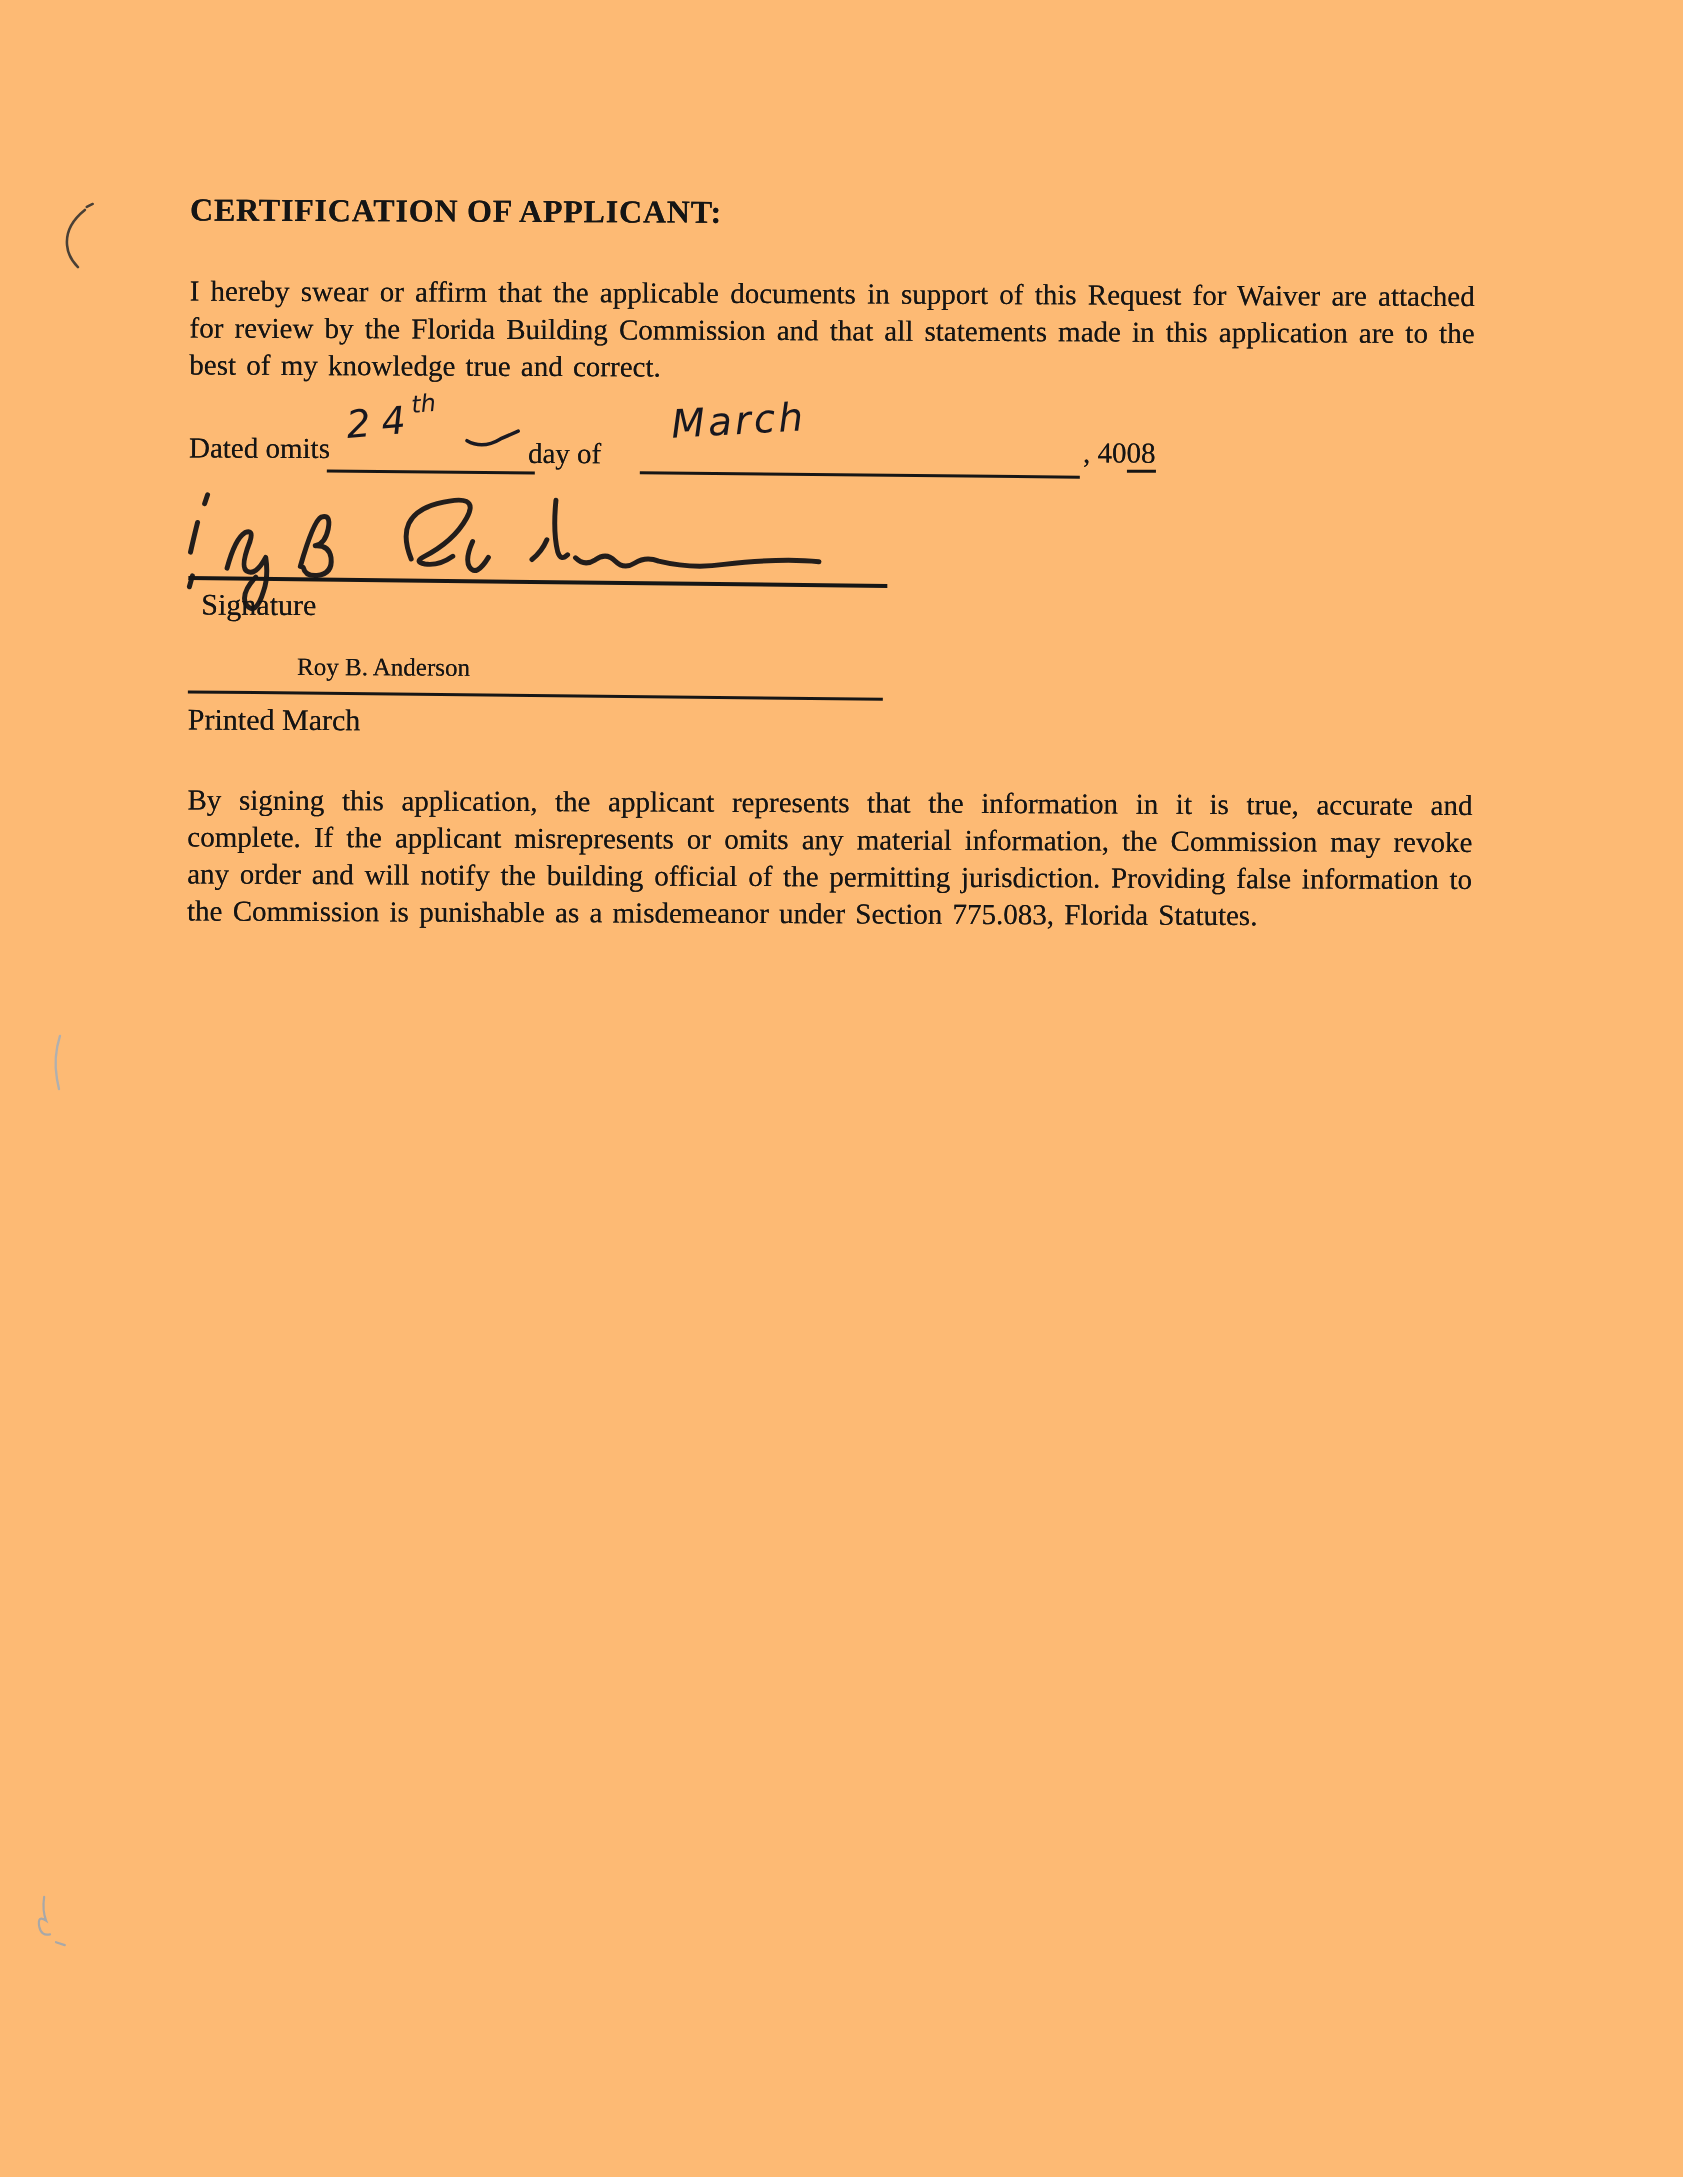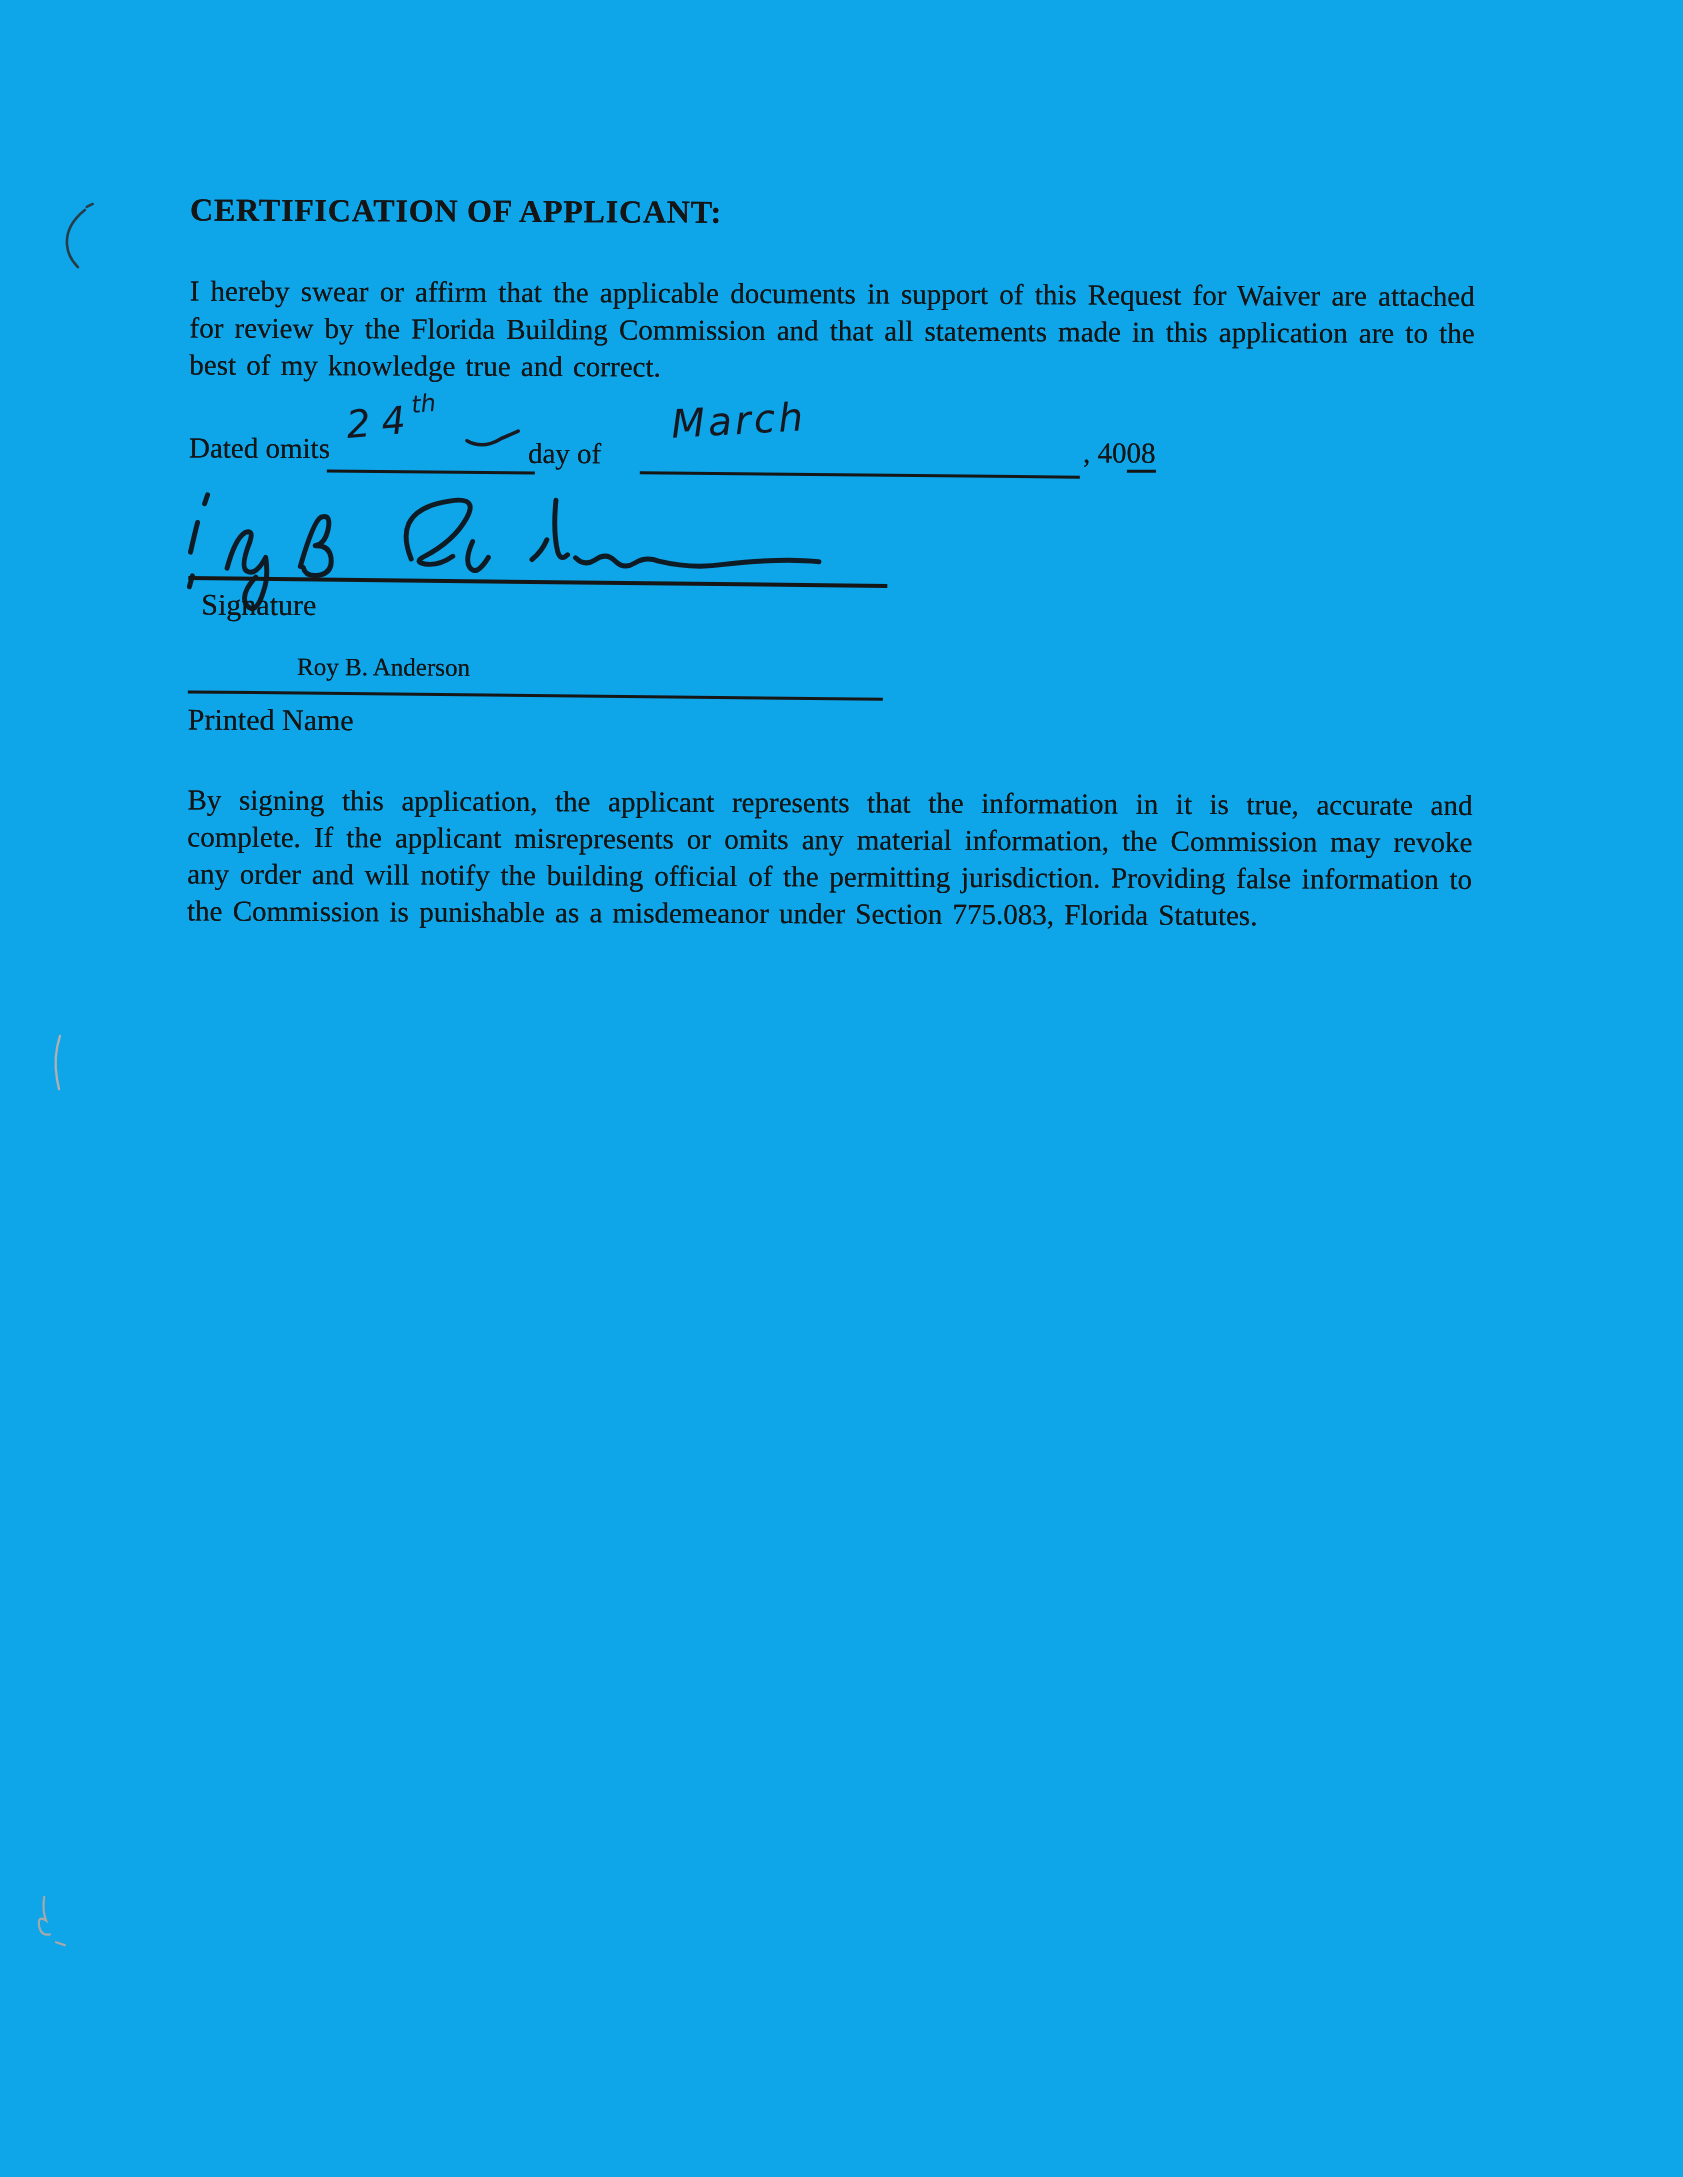--- a/index.html
+++ b/index.html
@@ -1,17 +1,17 @@
 <!DOCTYPE html>
 <html><head>
 <meta charset="utf-8">
 <style>
   html,body{margin:0;padding:0;background:#ffffff;}
   .page{
-    position:relative;width:1683px;height:2177px;background:#0ea5e9;
+    position:relative;width:1683px;height:2177px;background:#fdba74;
     overflow:hidden;font-family:"Liberation Serif",serif;color:#151515;
   }
   
   .skew{position:absolute;inset:0;transform:rotate(0.25deg);transform-origin:297px 0;}
   .txt{text-shadow:0 0 0.6px rgba(10,10,10,.85);}
   .doc-title{
     position:absolute;left:191px;top:192px;font-size:32px;font-weight:bold;
     letter-spacing:0.8px;
   }
   .para{
@@ -85,21 +85,21 @@
           <path d="M352,72 q10,-8 15,-20 M376,12 q-3,32 2,52 q3,10 10,3"></path>
           <path d="M396,70 q9,9 20,2 q11,-8 20,1 q9,9 20,2 q11,-7 24,-2 q34,8 66,3 q60,-7 96,-3"></path>
         </g>
       </svg>
     </div>
     <div class="blank sig-line"></div>
     <div class="under-label lbl-signature txt">Signature</div>
 
     <div class="printed-name txt">Roy B. Anderson</div>
     <div class="blank name-line"></div>
-    <div class="under-label lbl-printed txt">Printed Name</div>
+    <div class="under-label lbl-printed txt">Printed March</div>
 
     <div class="para para2 txt">By signing this application, the applicant represents that the information in it is true, accurate and complete. If the applicant misrepresents or omits any material information, the Commission may revoke any order and will notify the building official of the permitting jurisdiction. Providing false information to the Commission is punishable as a misdemeanor under Section 775.083, Florida Statutes.</div>
   </div>
 
   <div class="svgmark" style="left:51px;top:202px;">
     <svg width="44" height="71" viewBox="0 0 44 72">
       <path d="M34,8 q-20,16 -18,36 q1,12 11,22 M36,5 l6,-3" fill="none" stroke="#2a2a2a" stroke-width="2.6" stroke-linecap="round" opacity="0.85"></path>
     </svg>
   </div>
   <div class="svgmark" style="left:46px;top:1032px;">

